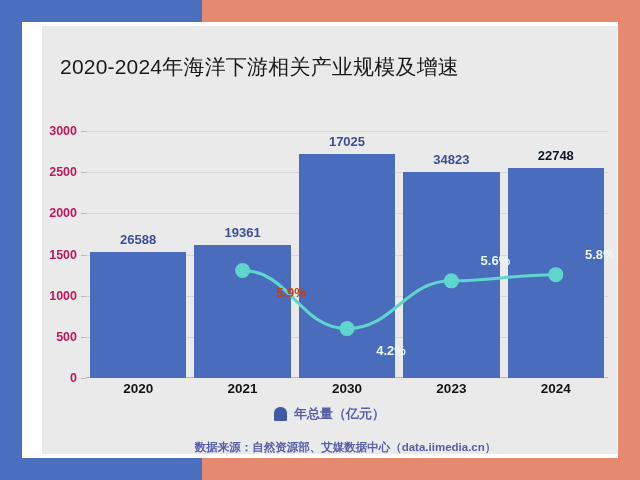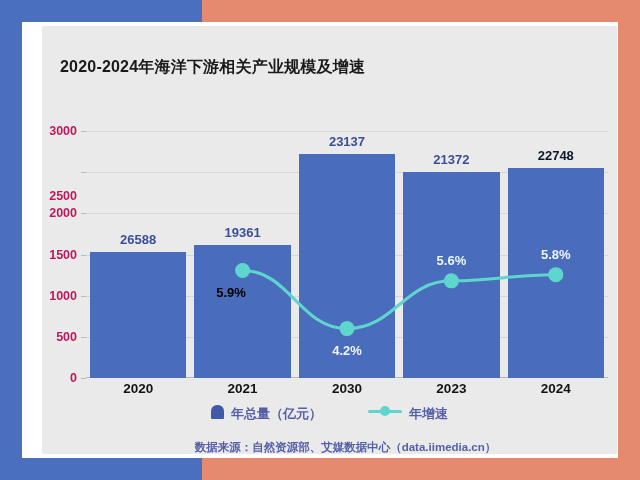--- a/index.html
+++ b/index.html
@@ -45,22 +45,22 @@
     width: 575px; height: 428px;
     background: #eaeaea;
   }
 
   
   .title {
     position: absolute;
     left: 60px;
     top: 54px;
     width: 540px;
-    font-size: 16px;
-    font-weight: bold;
+    font-size: 21px;
+    font-weight: normal;
     color: #1a1a1a;
     letter-spacing: 0.2px;
     line-height: 26px;
     white-space: nowrap;
   }
 
   
   .plot {
     position: absolute;
     left: 86px;
@@ -145,35 +145,37 @@
     overflow: visible;
     pointer-events: none;
   }
   .rate-label {
     position: absolute;
     transform: translate(-50%, 0);
     font-size: 13px;
     font-weight: bold;
     color: #eaf7fb;
     white-space: nowrap;
+    margin-left: 44px;
   }
 
   
   .legend {
     position: absolute;
     left: 42px;
     top: 405px;
     width: 575px;
     display: flex;
     justify-content: center;
     align-items: center;
     gap: 46px;
   }
   .legend-item {
     display: flex;
+    align-items: center;
     gap: 7px;
   }
   .legend-swatch-bar {
     width: 13px;
     height: 14px;
     background: #3f5aa6;
     border-radius: 6px 6px 1px 1px;
   }
   .legend-swatch-line {
     position: relative;
@@ -249,72 +251,68 @@
         <div class="ytick" style="top: 247px;">0</div>
         <div class="ytick-mark" style="top: 205.833px;"></div>
         <div class="ytick" style="top: 205.833px;">500</div>
         <div class="ytick-mark" style="top: 164.667px;"></div>
         <div class="ytick" style="top: 164.667px;">1000</div>
         <div class="ytick-mark" style="top: 123.5px;"></div>
         <div class="ytick" style="top: 123.5px;">1500</div>
         <div class="ytick-mark" style="top: 82.3333px;"></div>
         <div class="ytick" style="top: 82.3333px;">2000</div>
         <div class="ytick-mark" style="top: 41.1667px;"></div>
-        <div class="ytick" style="top: 41.1667px; margin-top: 24px;">2500</div>
+        <div class="ytick" style="top: 41.1667px;">2500</div>
         <div class="ytick-mark" style="top: 0px;"></div>
         <div class="ytick" style="top: 0px;">3000</div>
       </div>
     <div class="axis-base"></div>
     <div class="bars" id="bars">
         <div class="bar-slot" style="left: 0px; width: 104.4px;">
           <div class="bar" style="height: 125.97px; background: rgb(74, 108, 189);"></div>
           <div class="bar-label" style="color: rgb(58, 79, 150); bottom: 130.97px;">26588</div>
           <div class="xtick">2020</div>
         </div>
         <div class="bar-slot" style="left: 104.4px; width: 104.4px;">
           <div class="bar" style="height: 132.968px; background: rgb(74, 108, 189);"></div>
           <div class="bar-label" style="color: rgb(58, 79, 150); bottom: 137.968px;">19361</div>
           <div class="xtick">2021</div>
         </div>
         <div class="bar-slot" style="left: 208.8px; width: 104.4px;">
           <div class="bar" style="height: 224.358px; background: rgb(74, 108, 189);"></div>
-          <div class="bar-label" style="color: rgb(58, 79, 150); bottom: 229.358px;">23137</div>
+          <div class="bar-label" style="color: rgb(58, 79, 150); bottom: 229.358px;">17025</div>
           <div class="xtick">2030</div>
         </div>
         <div class="bar-slot" style="left: 313.2px; width: 104.4px;">
           <div class="bar" style="height: 206.245px; background: rgb(74, 108, 189);"></div>
-          <div class="bar-label" style="color: rgb(58, 79, 150); bottom: 211.245px;">21372</div>
+          <div class="bar-label" style="color: rgb(58, 79, 150); bottom: 211.245px;">34823</div>
           <div class="xtick">2023</div>
         </div>
         <div class="bar-slot" style="left: 417.6px; width: 104.4px;">
           <div class="bar" style="height: 209.538px; background: rgb(74, 108, 189);"></div>
           <div class="bar-label" style="color: #0f172a; bottom: 214.538px; text-align: center;">22748</div>
           <div class="xtick">2024</div>
         </div>
       </div>
     <svg class="lineLayer" id="lineLayer" viewBox="0 0 522 247" width="522" height="247">
         <path d="M 156.60000000000002 139.555 C 203.58 139.555 214.02 197.6 261 197.6 C 307.98 197.6 318.42 149.8466666666667 365.40000000000003 149.8466666666667 C 412.38 149.8466666666667 422.82000000000005 143.67166666666668 469.8 143.67166666666668" fill="none" stroke="#5fd6cd" stroke-width="3" stroke-linecap="round"></path>
         <circle cx="156.60000000000002" cy="139.555" r="7.5" fill="#5fd6cd"></circle>
         <circle cx="261" cy="197.6" r="7.5" fill="#5fd6cd"></circle>
         <circle cx="365.40000000000003" cy="149.8466666666667" r="7.5" fill="#5fd6cd"></circle>
         <circle cx="469.8" cy="143.67166666666668" r="7.5" fill="#5fd6cd"></circle>
       </svg>
     <div id="rateLabels">
-        <div class="rate-label" style="color: #000000; left: 145px; top: 153.555px;">5.9%</div>
+        <div class="rate-label" style="color: #c2410c; left: 161px; top: 153.555px;">5.9%</div>
         <div class="rate-label" style="color: rgb(234, 247, 251); left: 261px; top: 211.6px;">4.2%</div>
         <div class="rate-label" style="color: rgb(234, 247, 251); left: 365.4px; top: 121.847px;">5.6%</div>
         <div class="rate-label" style="color: rgb(234, 247, 251); left: 469.8px; top: 115.672px;">5.8%</div>
       </div>
   </div>
 
   <div class="legend">
     <div class="legend-item">
       <span class="legend-swatch-bar"></span>
       <span class="legend-text">年总量（亿元）</span>
     </div>
-    <div class="legend-item">
-      <span class="legend-swatch-line"></span>
-      <span class="legend-text">年增速</span>
-    </div>
   </div>
 
   <div class="source">数据来源：自然资源部、艾媒数据中心（data.iimedia.cn）</div>
 </div>
 
 </body></html>

